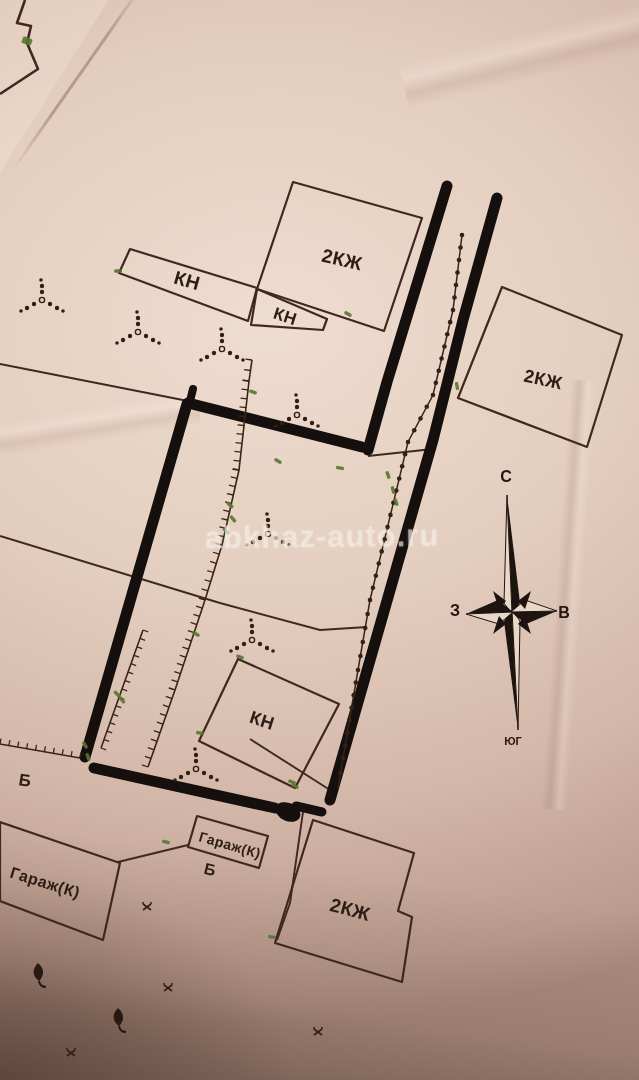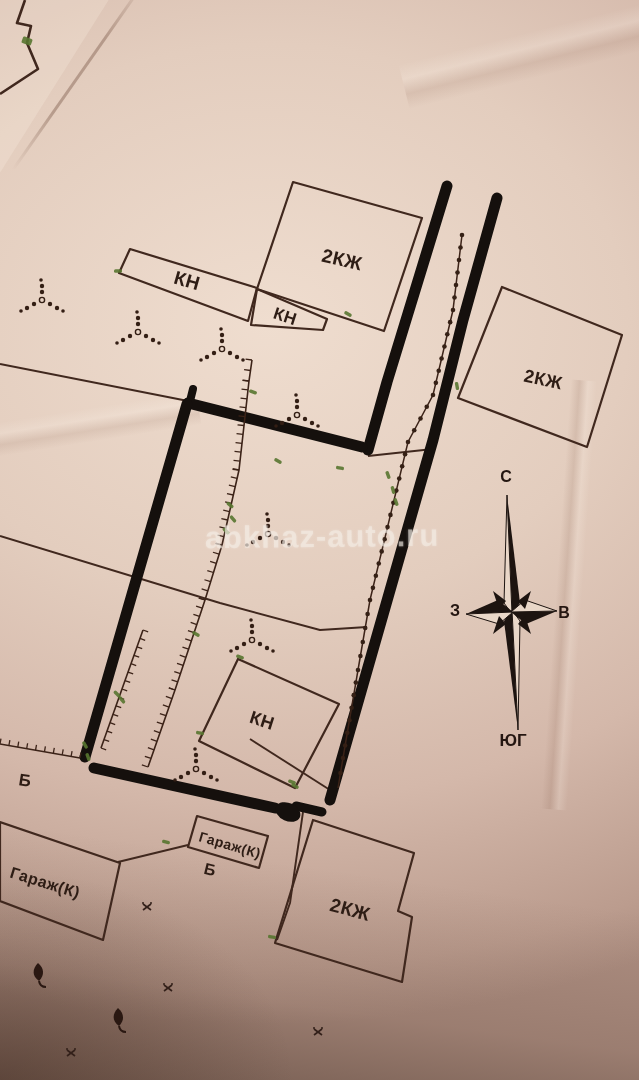--- a/index.html
+++ b/index.html
@@ -374,16 +374,16 @@
   <div class="lbl" style="left:262px;top:721px;font-size:18px;--r:18deg">КН</div>
   <div class="lbl" style="left:350px;top:910px;font-size:19px;--r:15deg">2КЖ</div>
   <div class="lbl" style="left:230px;top:845px;font-size:14px;--r:16deg">Гараж(К)</div>
   <div class="lbl" style="left:45px;top:883px;font-size:16px;--r:17deg">Гараж(К)</div>
   <div class="lbl" style="left:210px;top:870px;font-size:16px;--r:14deg">Б</div>
   <div class="lbl" style="left:25px;top:781px;font-size:17px;--r:9deg">Б</div>
 
   <div class="compass-lbl" style="left:506px;top:477px;font-size:16px">С</div>
   <div class="compass-lbl" style="left:455px;top:611px;font-size:16px">З</div>
   <div class="compass-lbl" style="left:564px;top:613px;font-size:16px">В</div>
-  <div class="compass-lbl" style="left:513px;top:741px;font-size:17px">ЮГ</div>
+  <div class="compass-lbl" style="left:513px;top:741px;font-size:11px">ЮГ</div>
 
   <div class="watermark">abkhaz-auto.ru</div>
 </div>
 
 </body></html>

